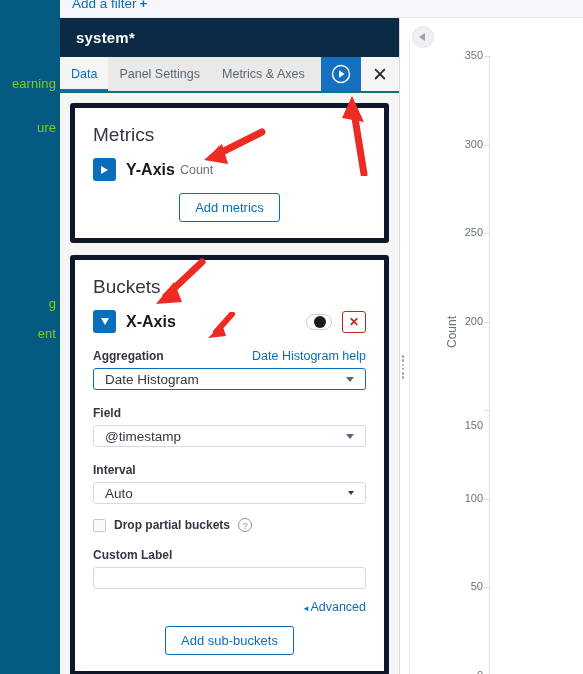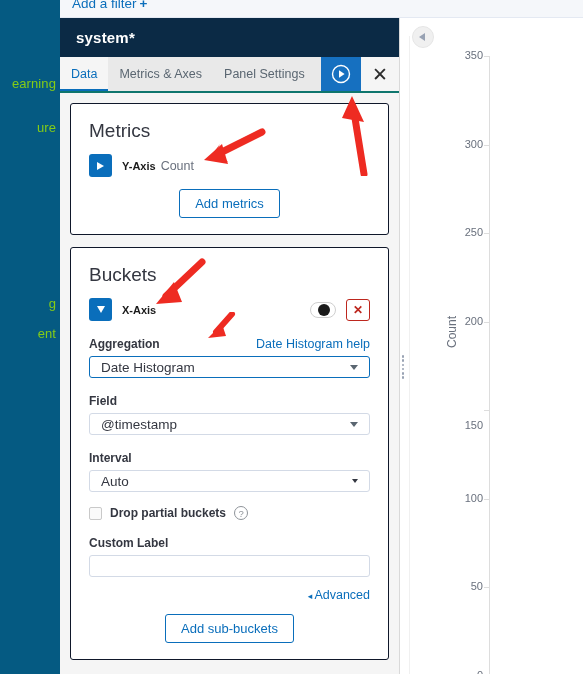--- a/index.html
+++ b/index.html
@@ -68,21 +68,21 @@
     width:38px; background:#f5f5f5; display:flex;
     align-items:center; justify-content:center; cursor:pointer;
     color:#2c2c2c; font-size:19px; line-height:1;
   }
 
   #editor-body{
     padding:10px 10px 0 10px; height:581px; overflow:hidden;
   }
 
   .card{
-    background:#fff; border:1px solid #0f172a; border-radius:3px;
+    background:#fff; border:5px solid #0f172a; border-radius:3px;
     padding:14px 18px 16px 18px; margin-bottom:12px;
   }
   .card h3{
     margin:2px 0 12px 0; font-size:19px; font-weight:normal; color:#343741;
   }
 
   
   .agg-row{ display:flex; align-items:center; position:relative; }
   .toggle-square{
     width:23px; height:23px; background:#0a6ebb; border-radius:3px;
@@ -90,21 +90,21 @@
     cursor:pointer; flex:none;
   }
   .tri-right{
     width:0;height:0;border-left:7px solid #fff;
     border-top:4.5px solid transparent;border-bottom:4.5px solid transparent;
   }
   .tri-down{
     width:0;height:0;border-top:7px solid #fff;
     border-left:4.5px solid transparent;border-right:4.5px solid transparent;
   }
-  .agg-label{ margin-left:10px; font-size:11px; font-weight:bold; color:#1a1a1a; }
+  .agg-label{ margin-left:10px; font-size:16px; font-weight:bold; color:#1a1a1a; }
   .agg-value{ margin-left:5px; font-size:12.5px; color:#69707d; }
   .agg-spacer{ flex:1; }
 
   .switch{
     width:26px;height:16px;border-radius:9px;background:#fff;
     border:1px solid #cfcfcf;position:relative;cursor:pointer;flex:none;
   }
   .switch:before{
     content:"";position:absolute;top:1px;left:7px;width:12px;height:12px;
     border-radius:50%;background:#1a1a1a;
@@ -265,24 +265,24 @@
 
   <div id="editor-header">
     <span class="title">system*</span>
   </div>
 
   <div id="tabbar">
     <div class="tab active">
         <span>Data</span>
       </div>
     <div class="tab">
+        <span>Panel Settings</span>
+      </div>
+    <div class="tab">
         <span>Metrics &amp; Axes</span>
-      </div>
-    <div class="tab">
-        <span>Panel Settings</span>
       </div>
     <div id="tab-spacer"></div>
     <div id="apply-button">
       <svg width="20" height="20" viewBox="0 0 20 20">
         <circle cx="10" cy="10" r="8.5" fill="none" stroke="#ffffff" stroke-width="1.4"></circle>
         <path d="M8 6.2 L13.6 10 L8 13.8 Z" fill="#ffffff"></path>
       </svg>
     </div>
     <div id="close-button">
       <span>✕</span>

